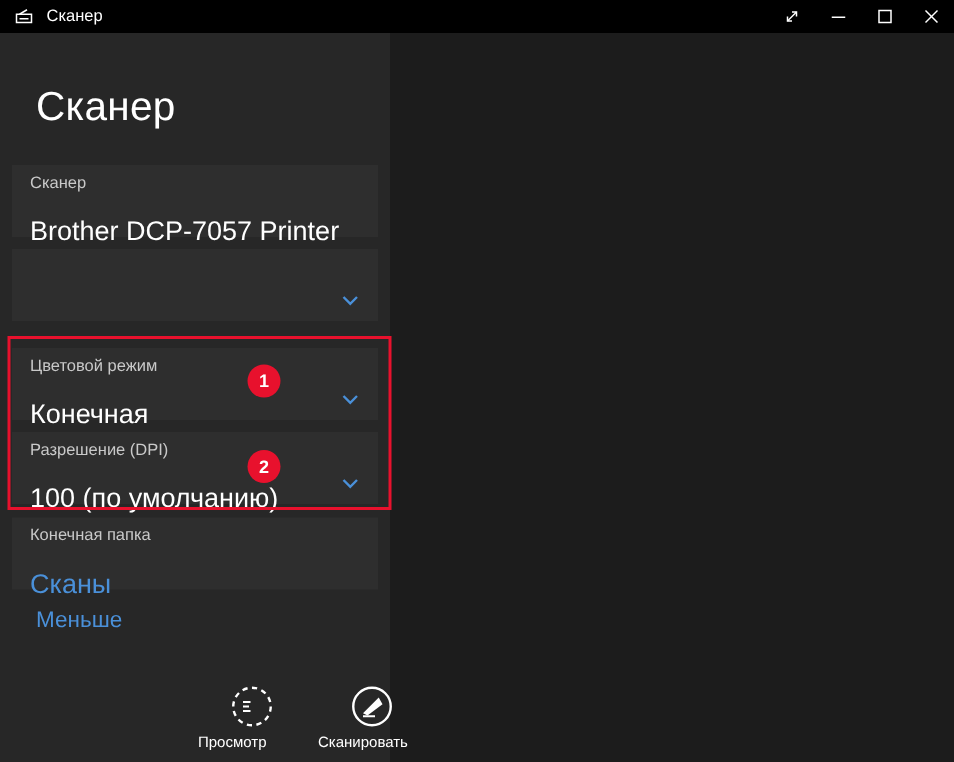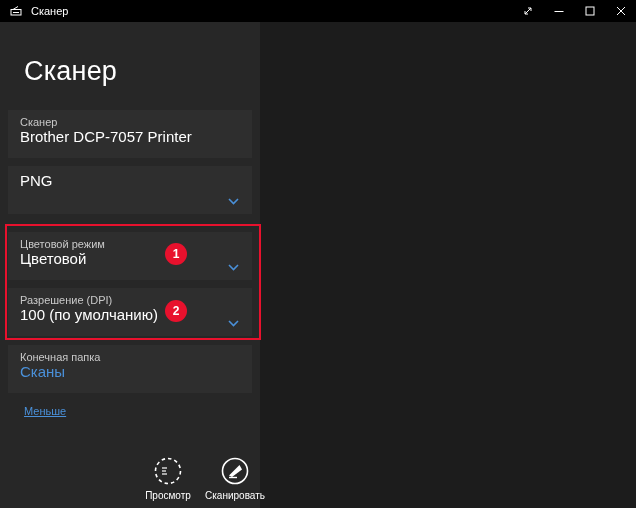--- a/index.html
+++ b/index.html
@@ -33,50 +33,50 @@
     position:absolute; left:24px; top:34px; margin:0;
     font-size:27px; font-weight:300; color:#ffffff; letter-spacing:0.2px;
   }
 
   .field {
     position:absolute; left:8px; width:244px; height:48px;
     background:#2e2e2e; box-sizing:border-box; padding:6px 12px 0 12px;
   }
   .f1 { top:88px; } .f2 { top:144px; } .f3 { top:210px;padding-left:12px; } .f4 { top:266px; } .f5 { top:323px; }
   .field .flabel { display:block; font-size:11px; color:#c9c9c9; }
-  .field .fvalue { display:block; font-size:15px; color:#ffffff; margin-top:0; white-space:nowrap; }
+  .field .fvalue { display:block; font-size:18px; color:#ffffff; margin-top:16px; white-space:nowrap; }
   .field .fvalue.link { color:#4a90d9; }
   .chevron { position:absolute; right:13px; top:25px; }
 
   .more-link {
     position:absolute; left:24px; top:383px;
-    font-size:11px; color:#4a90d9; cursor:pointer;text-decoration:underline;
+    font-size:15px; color:#4a90d9; cursor:pointer;
   }
 
   
   .red-rect {
     position:absolute; left:5px; top:202px; width:256px; height:116px;
     border:2px solid #e8112d; box-sizing:border-box;
     pointer-events:none; z-index:5;
   }
   .badge {
     position:absolute; width:22px; height:22px; border-radius:50%;
     background:#e8112d; color:#ffffff; font-size:12px; font-weight:bold;
     display:flex; align-items:center; justify-content:center; z-index:6;
   }
   .badge1 { left:165px; top:221px; }
   .badge2 { left:165px; top:278px; }
 
   
   .action {
-    position:absolute; width:72px; text-align:center;
+    position:absolute; width:72px; text-align:left;
     background:transparent; border:none; padding:0; cursor:pointer;
   }
   .action-preview { left:132px; top:434px; }
-  .action-scan   { left:199px; top:434px; }
+  .action-scan   { left:212px; top:434px; }
   .action svg { display:block; margin:0 auto; }
   .action .alabel { display:block; margin-top:4px; font-size:10px; color:#ffffff; }
 </style>
 </head>
 <body>
 
 <div class="window">
 
   <div class="titlebar">
     <span class="app-icon">
@@ -128,31 +128,30 @@
 
     <div class="settings">
       <h1 class="heading">Сканер</h1>
 
       <div class="field f1">
         <span class="flabel">Сканер</span>
         <span class="fvalue">Brother DCP-7057 Printer</span>
       </div>
 
       <div class="field f2">
-        <span class="fvalue">PNG</span>
         <span class="chevron">
           <svg width="11" height="7" viewBox="0 0 11 7">
             <polyline points="1,1 5.5,5.5 10,1" fill="none" stroke="#4a90d9" stroke-width="1.6"></polyline>
           </svg>
         </span>
       </div>
 
       <div class="field f3">
         <span class="flabel">Цветовой режим</span>
-        <span class="fvalue">Цветовой</span>
+        <span class="fvalue">Конечная</span>
         <span class="chevron">
           <svg width="11" height="7" viewBox="0 0 11 7">
             <polyline points="1,1 5.5,5.5 10,1" fill="none" stroke="#4a90d9" stroke-width="1.6"></polyline>
           </svg>
         </span>
       </div>
 
       <div class="field f4">
         <span class="flabel">Разрешение (DPI)</span>
         <span class="fvalue">100 (по умолчанию)</span>

